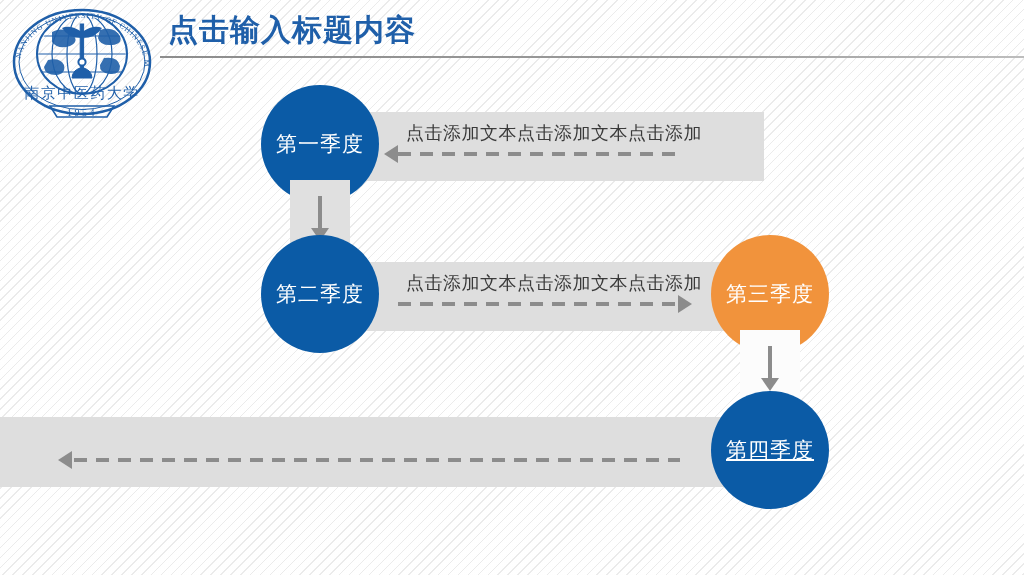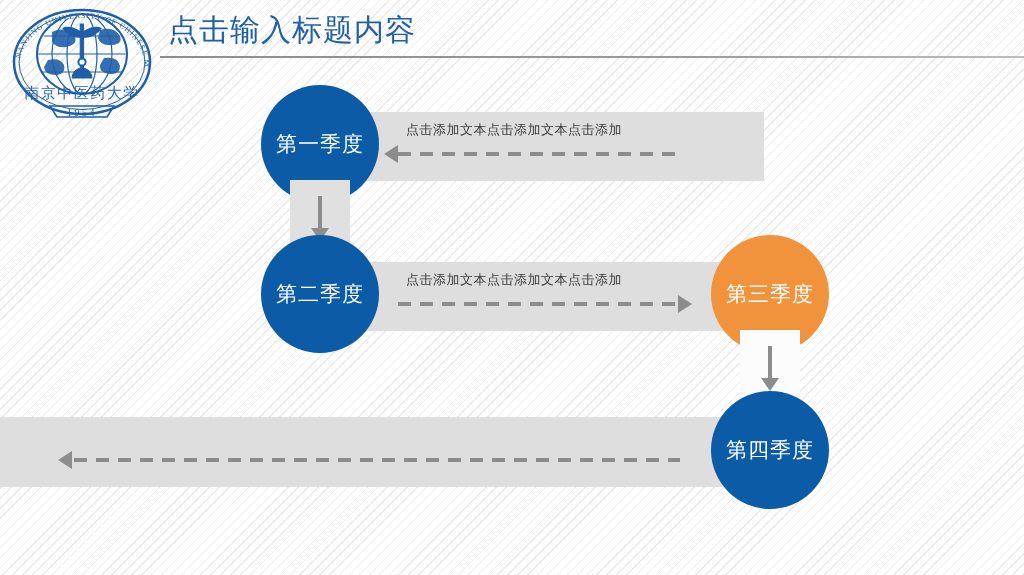--- a/index.html
+++ b/index.html
@@ -35,21 +35,21 @@
     left: 8px;
     top: 6px;
     width: 148px;
     height: 118px;
   }
   #title {
     position: absolute;
     left: 168px;
     top: 11px;
     font-size: 30px;
-    font-weight: normal;
+    font-weight: bold;
     color: #1f5fa9;
     letter-spacing: 1px;
     line-height: 38px;
     white-space: nowrap;
   }
   #title-rule {
     position: absolute;
     left: 160px;
     top: 56px;
     width: 864px;
@@ -79,21 +79,21 @@
     font-size: 21px;
     letter-spacing: 1px;
     white-space: nowrap;
   }
   .circle.blue   { background-color: #0b5ba6; }
   .circle.orange { background-color: #f1933c; }
 
   
   .bar-text {
     position: absolute;
-    font-size: 13px;
+    font-size: 18px;
     color: #3a3a3a;
     white-space: nowrap;
     letter-spacing: 0.5px;
   }
 
   
   .dash-line {
     position: absolute;
     height: 4px;
     background-image: repeating-linear-gradient(to right,
@@ -204,17 +204,17 @@
     <span>第三季度</span>
   </div>
 
   <div class="vbar light" style="left:740px; top:330px; width:60px; height:80px;"></div>
   <div class="v-dash" style="left:768px; top:346px; height:32px;"></div>
   <div class="arrow-head down" style="left:761px; top:378px;"></div>
 
   <div class="bar" style="left:0px; top:417px; width:764px; height:70px;"></div>
   <div class="dash-line" style="left:74px; top:458px; width:606px;"></div>
   <div class="arrow-head left" style="left:58px; top:451px;"></div>
-  <div class="circle blue" style="left:711px; top:391px; width:118px; height:118px;">
+  <div class="circle blue" style="left:711px; top:391px; width:118px; height:118px;text-decoration:underline;">
     <span>第四季度</span>
   </div>
 
 </div>
 
 </body></html>

